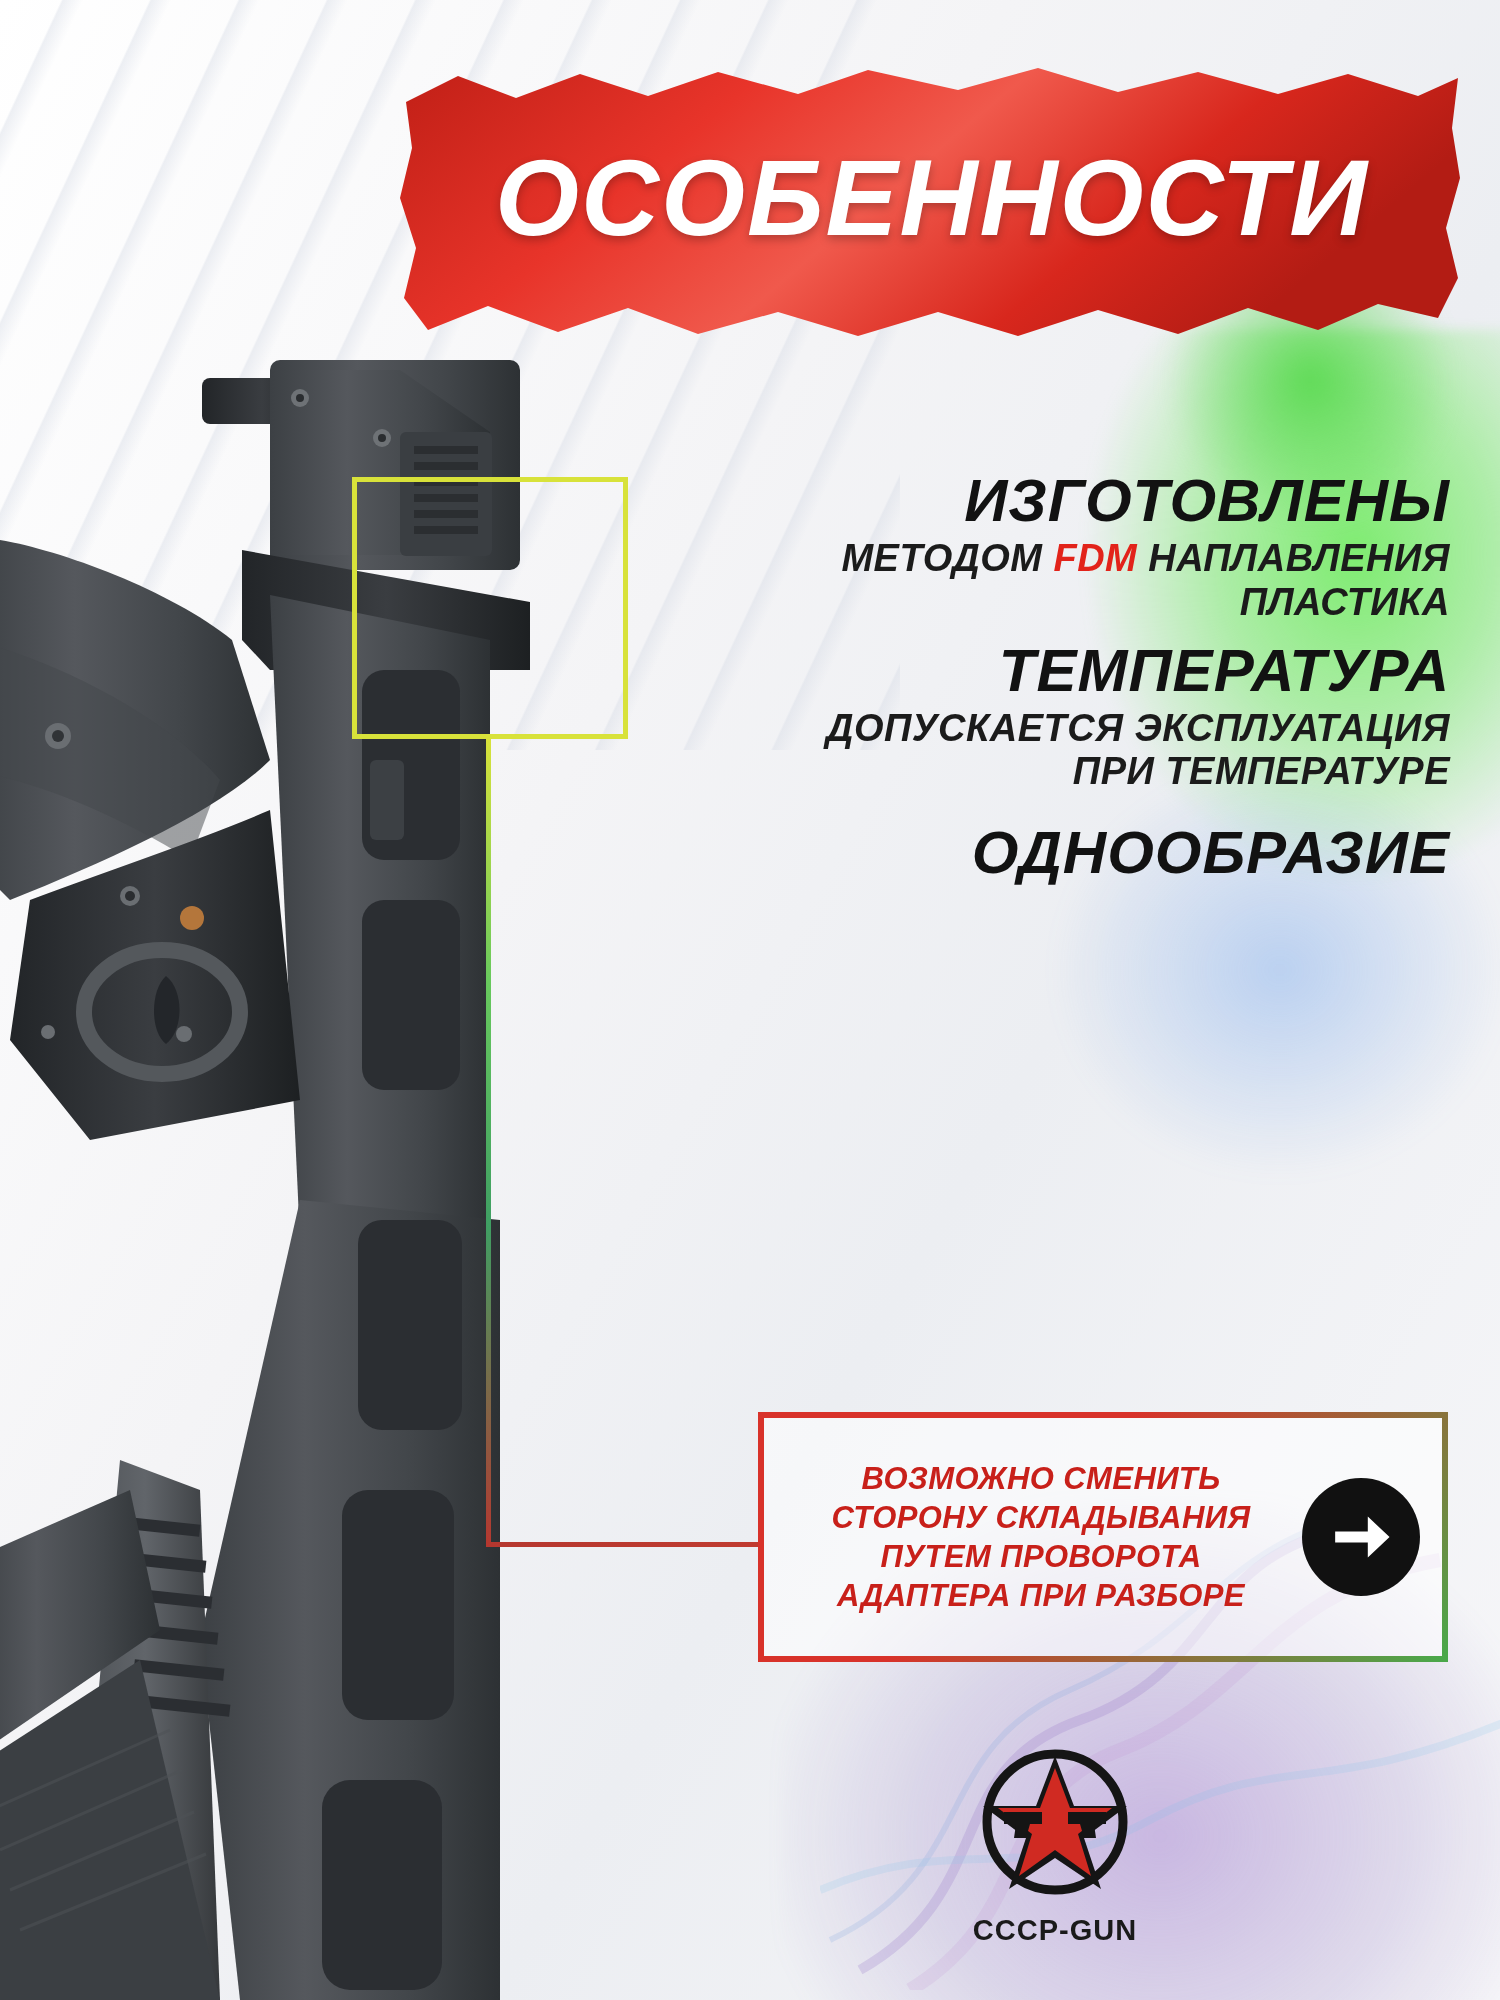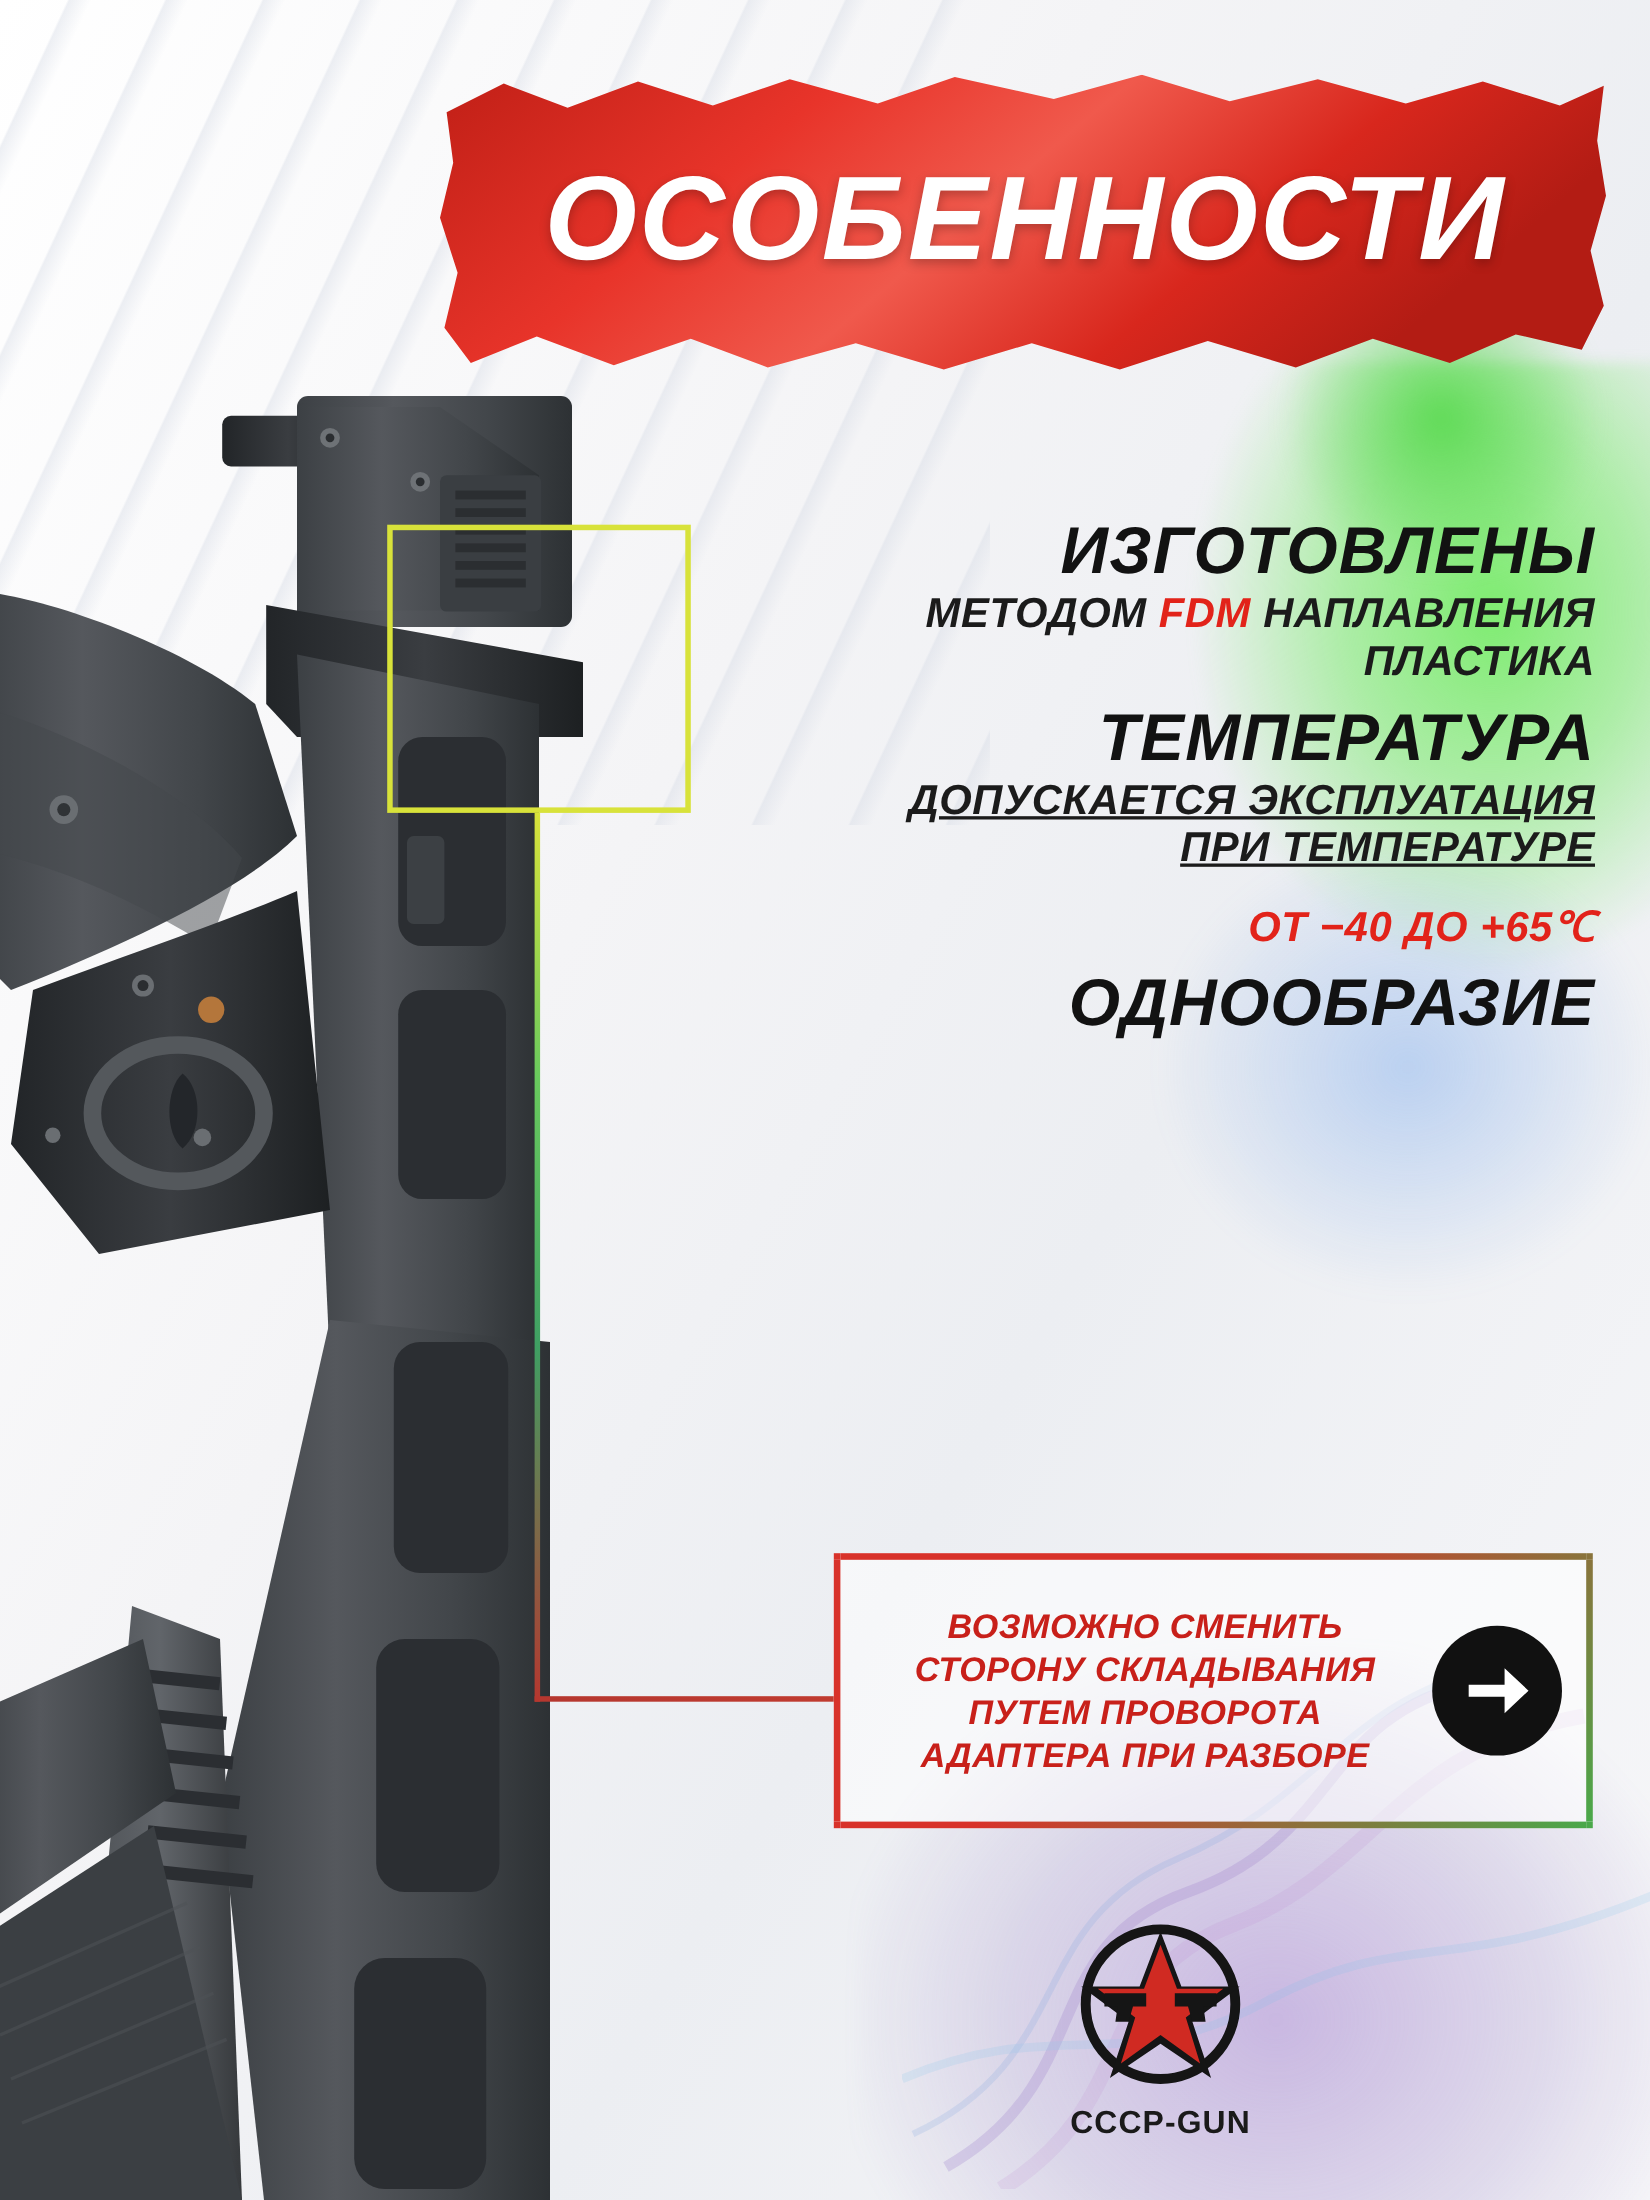--- a/index.html
+++ b/index.html
@@ -105,21 +105,21 @@
     line-height:1.02;
     margin:0 0 6px 0;
   }
   .f-body{
     font-size:38px;font-weight:bold;font-style:italic;
     text-transform:uppercase;letter-spacing:.5px;
     line-height:1.14;
     margin:0 0 16px 0;
     color:#1b1b1b;
   }
-  .f-body.small-gap{margin-bottom:28px;text-decoration:underline;}
+  .f-body.small-gap{margin-bottom:28px;}
   .accent{color:#e2231a;margin-top:16px;}
   .block{margin-bottom:16px;}
 
   
   .note{
     position:absolute;left:758px;top:1412px;width:690px;height:250px;
     border:6px solid;
     border-image:linear-gradient(135deg,#d8322a 0%,#d8322a 40%,#4aa84a 100%) 1;
     box-sizing:border-box;
     background:rgba(255,255,255,.55);
@@ -283,21 +283,20 @@
   <div class="features">
 
     <div class="block">
       <div class="f-head">ИЗГОТОВЛЕНЫ</div>
       <div class="f-body"><span>МЕТОДОМ </span><span class="accent">FDM</span><span> НАПЛАВЛЕНИЯ ПЛАСТИКА</span></div>
     </div>
 
     <div class="block">
       <div class="f-head">ТЕМПЕРАТУРА</div>
       <div class="f-body small-gap">ДОПУСКАЕТСЯ ЭКСПЛУАТАЦИЯ ПРИ ТЕМПЕРАТУРЕ</div>
-      <div class="f-body accent">ОТ −40 ДО +65℃</div>
     </div>
 
     <div class="block">
       <div class="f-head">ОДНООБРАЗИЕ</div>
     </div>
 
   </div>
 
   <div class="note">
     <div class="note-text">

